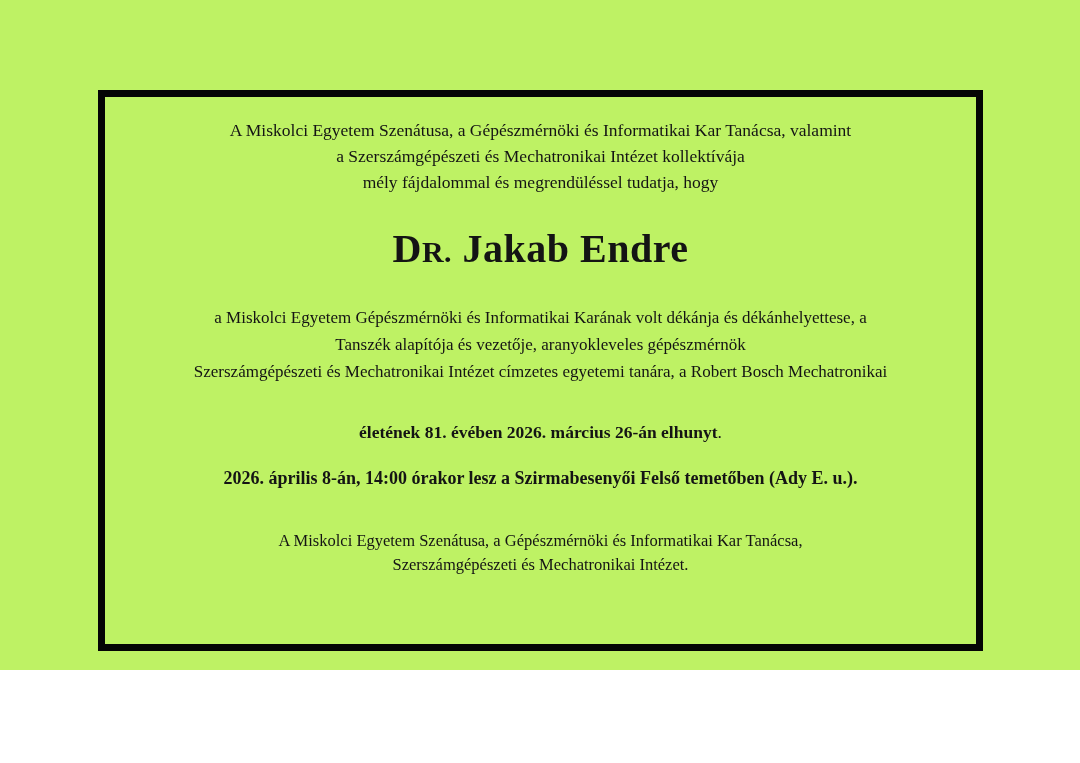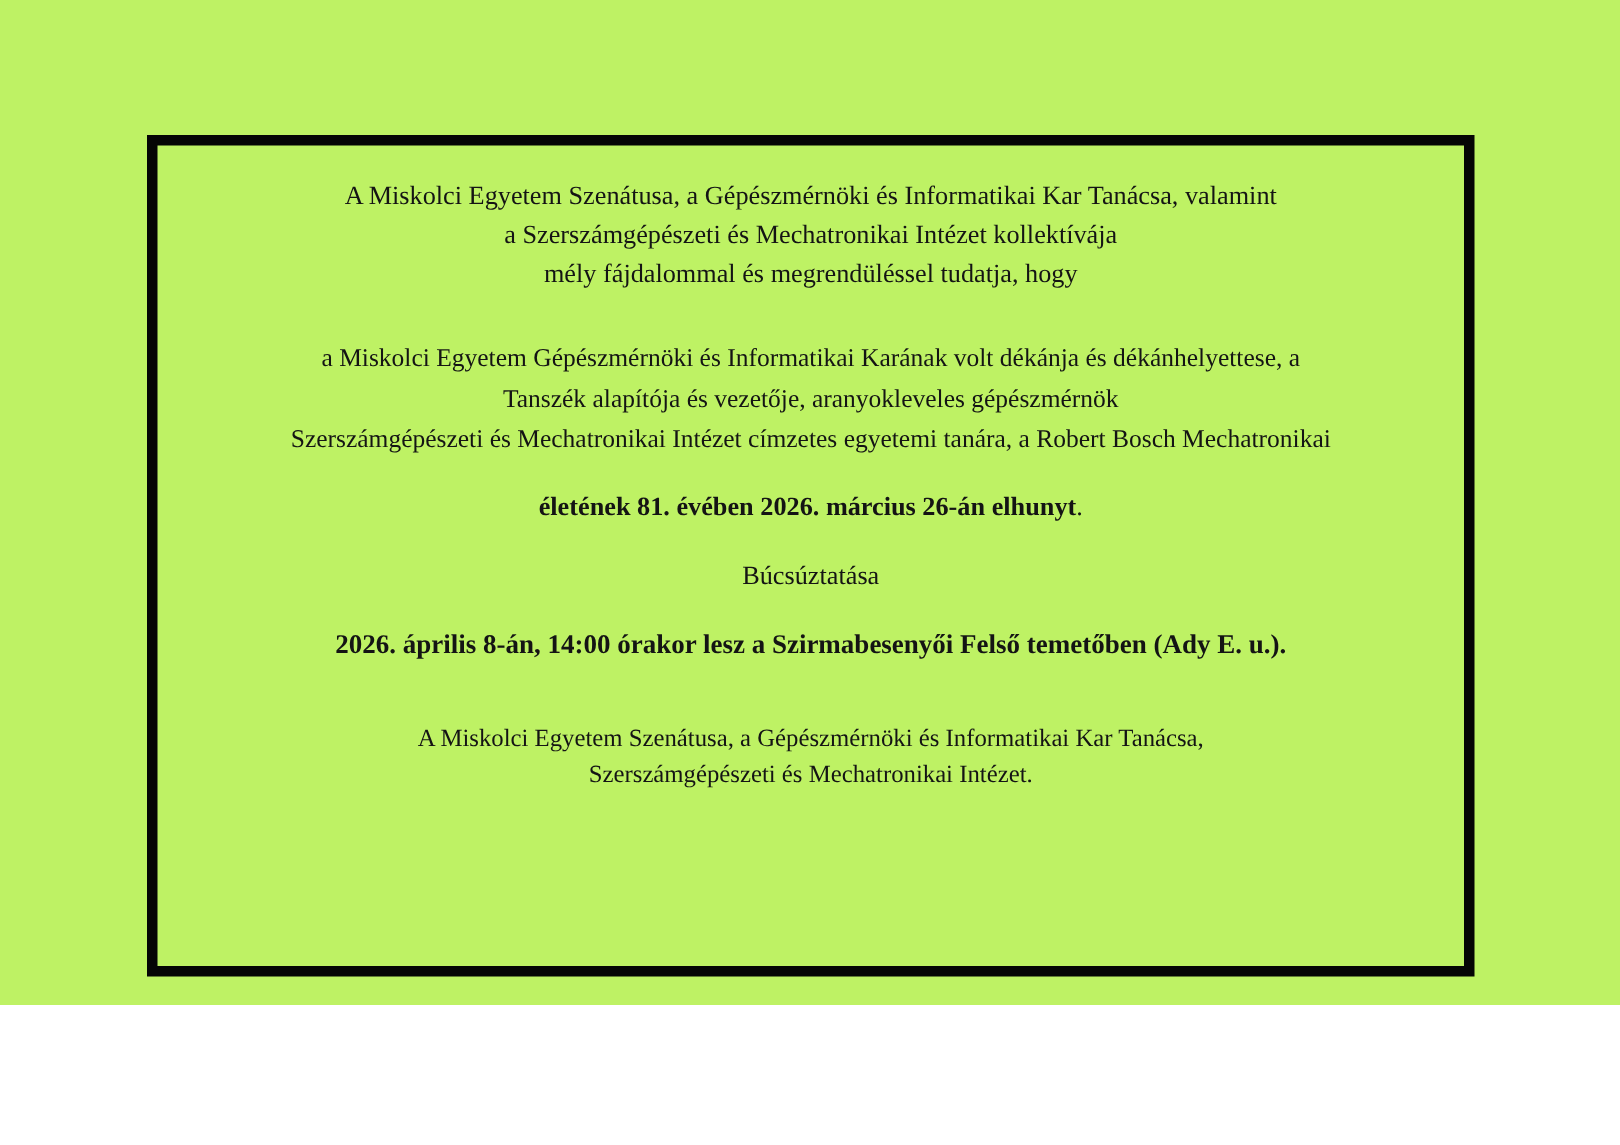--- a/index.html
+++ b/index.html
@@ -40,21 +40,21 @@
   }
   .deceased-name .smallcap {
     font-size: 30px;
   }
   .bio {
     margin-top: 30px;
     font-size: 17px;
     line-height: 27px;
   }
   .death-line {
-    margin-top: 18px;
+    margin-top: 34px;
     font-size: 17.5px;
     line-height: 26px;
     font-weight: bold;
     text-align: center;
   }
   .death-line .plain {
     font-weight: normal;
   }
   .tribute {
     margin-top: 18px;
@@ -83,31 +83,31 @@
 
 <div class="page">
   <div class="frame">
 
     <div class="intro">
       <div>A Miskolci Egyetem Szenátusa, a Gépészmérnöki és Informatikai Kar Tanácsa, valamint</div>
       <div>a Szerszámgépészeti és Mechatronikai Intézet kollektívája</div>
       <div>mély fájdalommal és megrendüléssel tudatja, hogy</div>
     </div>
 
+    <div class="deceased-name"><span>D</span><span class="smallcap">R.</span><span> Jakab Endre</span></div>
 
     <div class="bio">
       <div>a Miskolci Egyetem Gépészmérnöki és Informatikai Karának volt dékánja és dékánhelyettese, a</div>
       <div>Tanszék alapítója és vezetője, aranyokleveles gépészmérnök</div>
       <div>Szerszámgépészeti és Mechatronikai Intézet címzetes egyetemi tanára, a Robert Bosch Mechatronikai</div>
     </div>
 
     <div class="death-line"><span>életének 81. évében 2026. március 26-án elhunyt</span><span class="plain">.</span></div>
 
 
-    <div class="farewell-label">Búcsúztatása</div>
 
     <div class="funeral">2026. április 8-án, 14:00 órakor lesz a Szirmabesenyői Felső temetőben (Ady E. u.).</div>
 
     <div class="closing">
       <div>A Miskolci Egyetem Szenátusa, a Gépészmérnöki és Informatikai Kar Tanácsa,</div>
       <div>Szerszámgépészeti és Mechatronikai Intézet.</div>
     </div>
 
   </div>
 </div>

